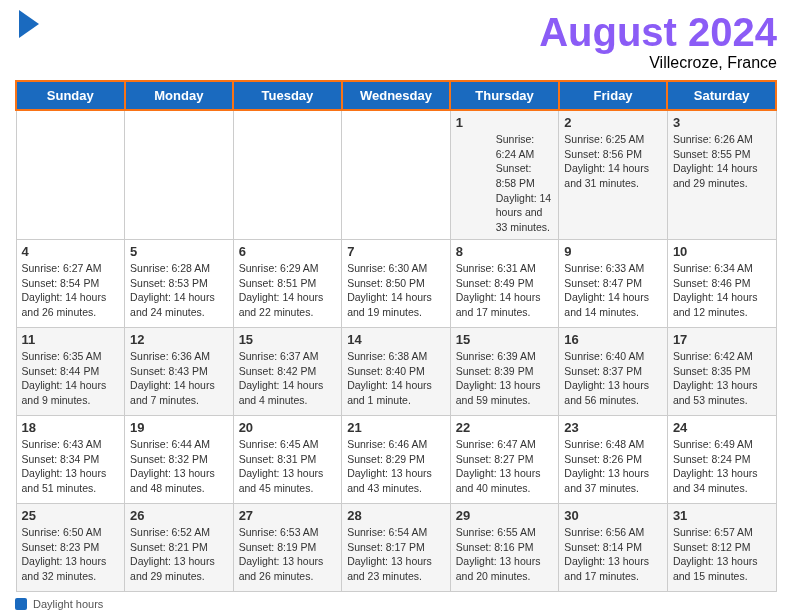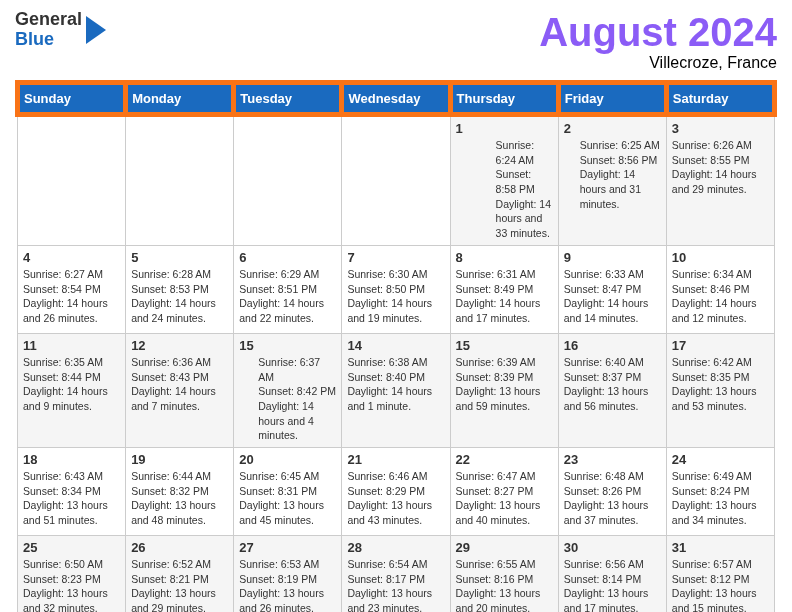--- a/index.html
+++ b/index.html
@@ -58,22 +58,22 @@
       width: 100%;
       border-collapse: collapse;
       table-layout: fixed;
     }
     thead th {
       background-color: #1a6abf;
       color: #fff;
       font-size: 13px;
       font-weight: bold;
       padding: 6px 4px;
-      text-align: left;
-      border: 5px solid #f97316;
+      text-align: center;
+      border: 2px solid #f97316;
     }
     tbody td {
       border: 1px solid #ccc;
       vertical-align: top;
       padding: 4px 5px;
       font-size: 11px;
       color: #333;
       height: 88px;
       background: #fff;
     }
@@ -109,24 +109,20 @@
       background: #1a6abf;
       display: inline-block;
       border-radius: 2px;
     }
   </style>
 </head>
 <body>
 
 <div class="header">
   <div class="logo">
-    <div class="logo-text">
-      <span class="logo-general">General</span>
-      <span class="logo-blue">Blue</span>
-    </div>
     <svg class="logo-icon" viewBox="0 0 22 28" xmlns="http://www.w3.org/2000/svg">
       <polygon points="2,28 22,14 2,0" fill="#1a6abf"></polygon>
     </svg>
   </div>
   <div class="title-block">
     <div class="month-title">August 2024</div>
     <div class="subtitle">Villecroze, France</div>
   </div>
 </div>
 
@@ -149,21 +145,21 @@
         <td class="empty-cell"></td>
         <td class="empty-cell"></td>
         <td>
           <span class="day-num">1</span>
           <div class="day-info" style="white-space: pre-line; margin-left: 40px;">Sunrise: 6:24 AM
 Sunset: 8:58 PM
 Daylight: 14 hours and 33 minutes.</div>
         </td>
         <td>
           <span class="day-num">2</span>
-          <div class="day-info" style="white-space: pre-line; margin-left: 16px;">Sunrise: 6:25 AM
+          <div class="day-info" style="white-space: pre-line;">Sunrise: 6:25 AM
 Sunset: 8:56 PM
 Daylight: 14 hours and 31 minutes.</div>
         </td>
         <td>
           <span class="day-num">3</span>
           <div class="day-info" style="white-space: pre-line;">Sunrise: 6:26 AM
 Sunset: 8:55 PM
 Daylight: 14 hours and 29 minutes.</div>
         </td>
       </tr>
@@ -219,21 +215,21 @@
 Daylight: 14 hours and 9 minutes.</div>
         </td>
         <td>
           <span class="day-num">12</span>
           <div class="day-info" style="white-space: pre-line;">Sunrise: 6:36 AM
 Sunset: 8:43 PM
 Daylight: 14 hours and 7 minutes.</div>
         </td>
         <td>
           <span class="day-num">15</span>
-          <div class="day-info" style="white-space: pre-line; margin-left: 19px;">Sunrise: 6:37 AM
+          <div class="day-info" style="white-space: pre-line;">Sunrise: 6:37 AM
 Sunset: 8:42 PM
 Daylight: 14 hours and 4 minutes.</div>
         </td>
         <td>
           <span class="day-num">14</span>
           <div class="day-info" style="white-space: pre-line;">Sunrise: 6:38 AM
 Sunset: 8:40 PM
 Daylight: 14 hours and 1 minute.</div>
         </td>
         <td>

